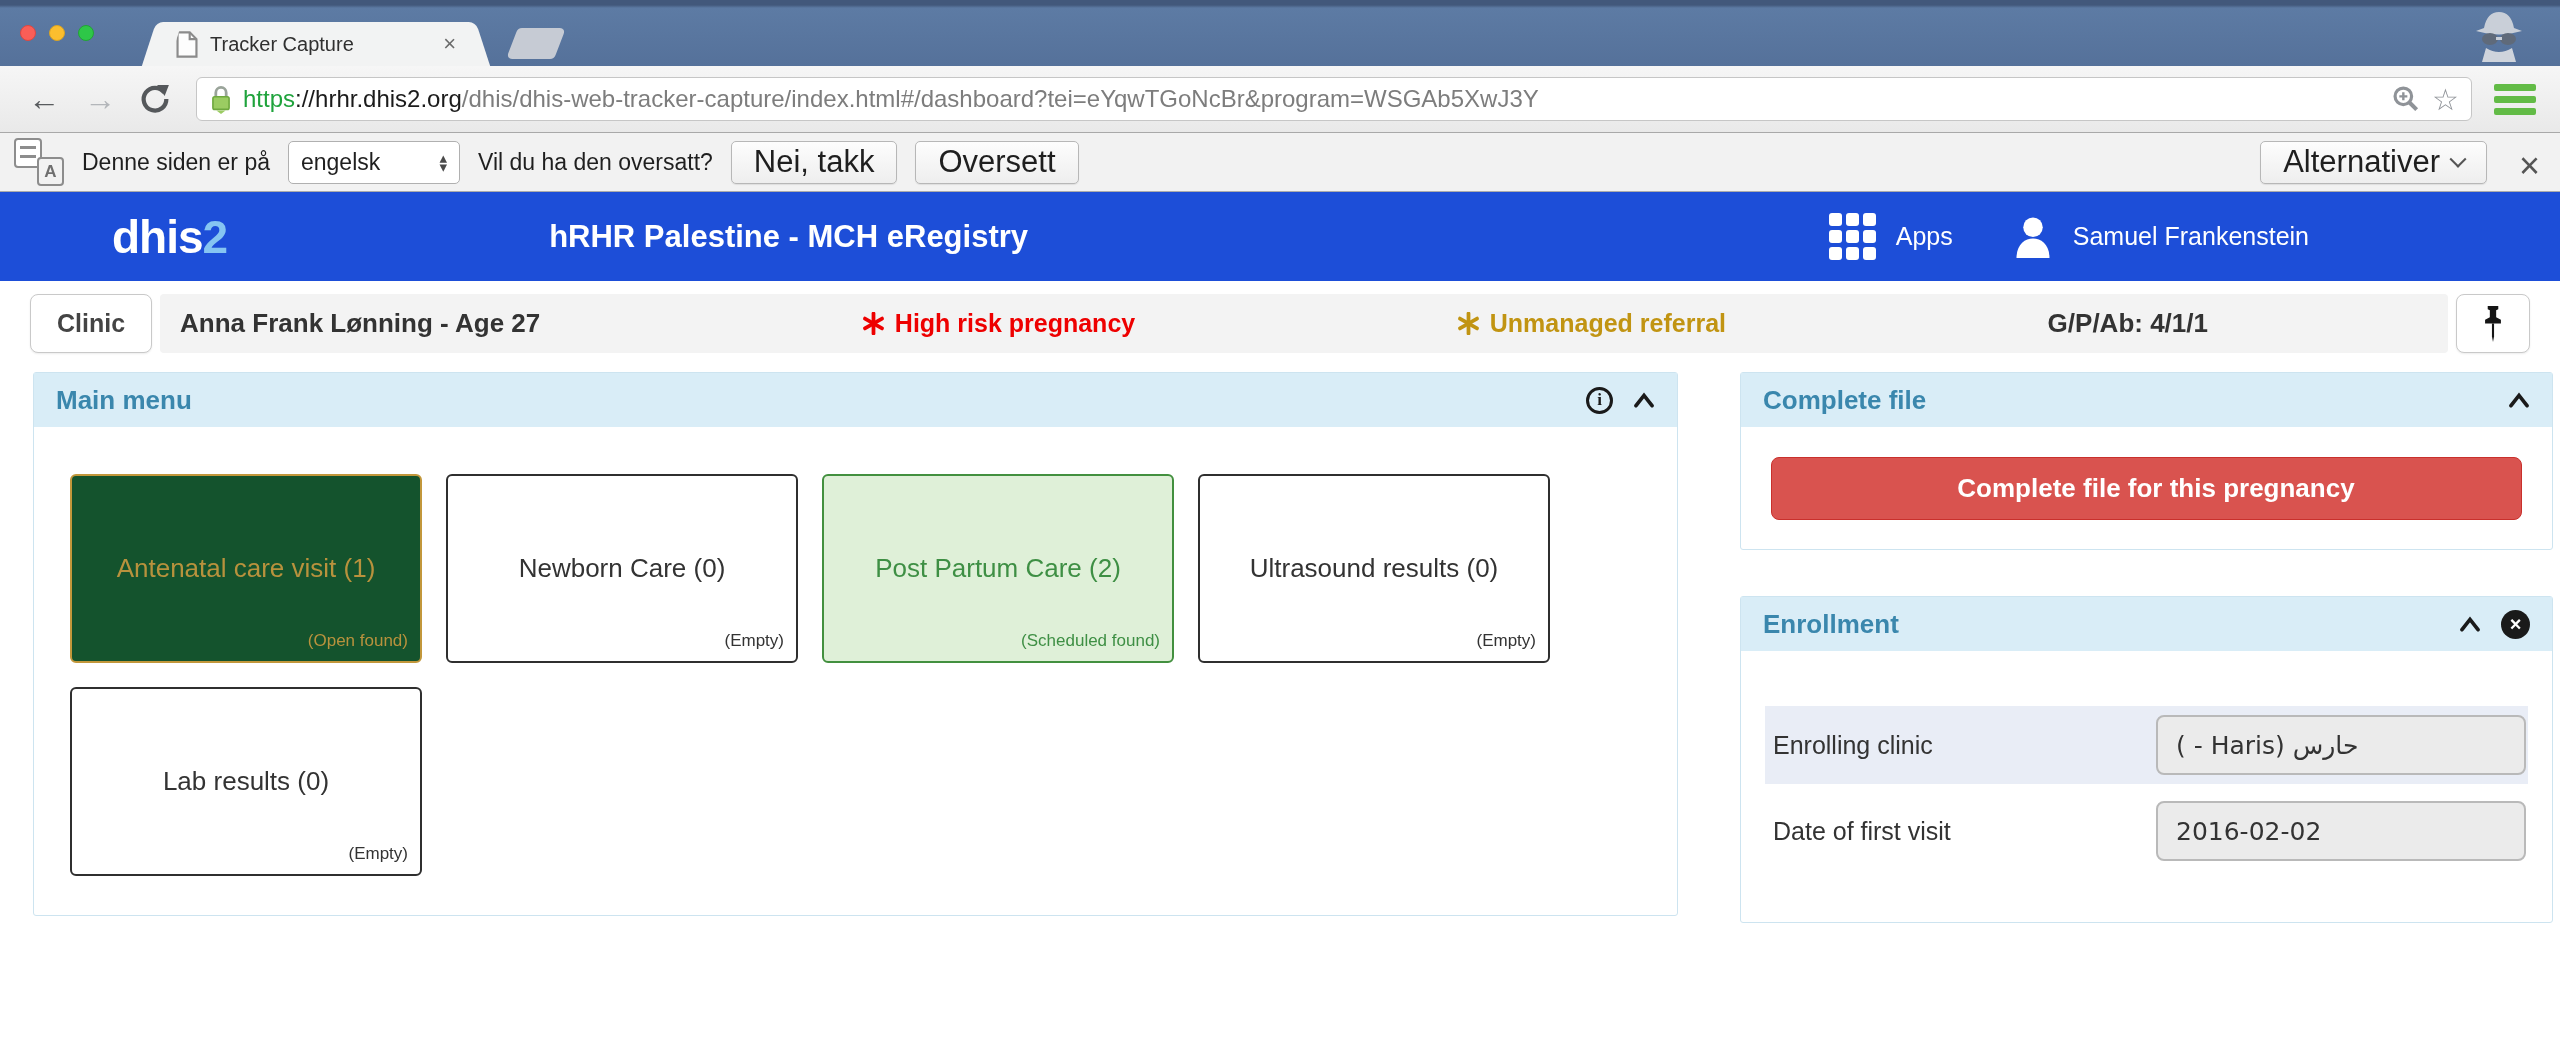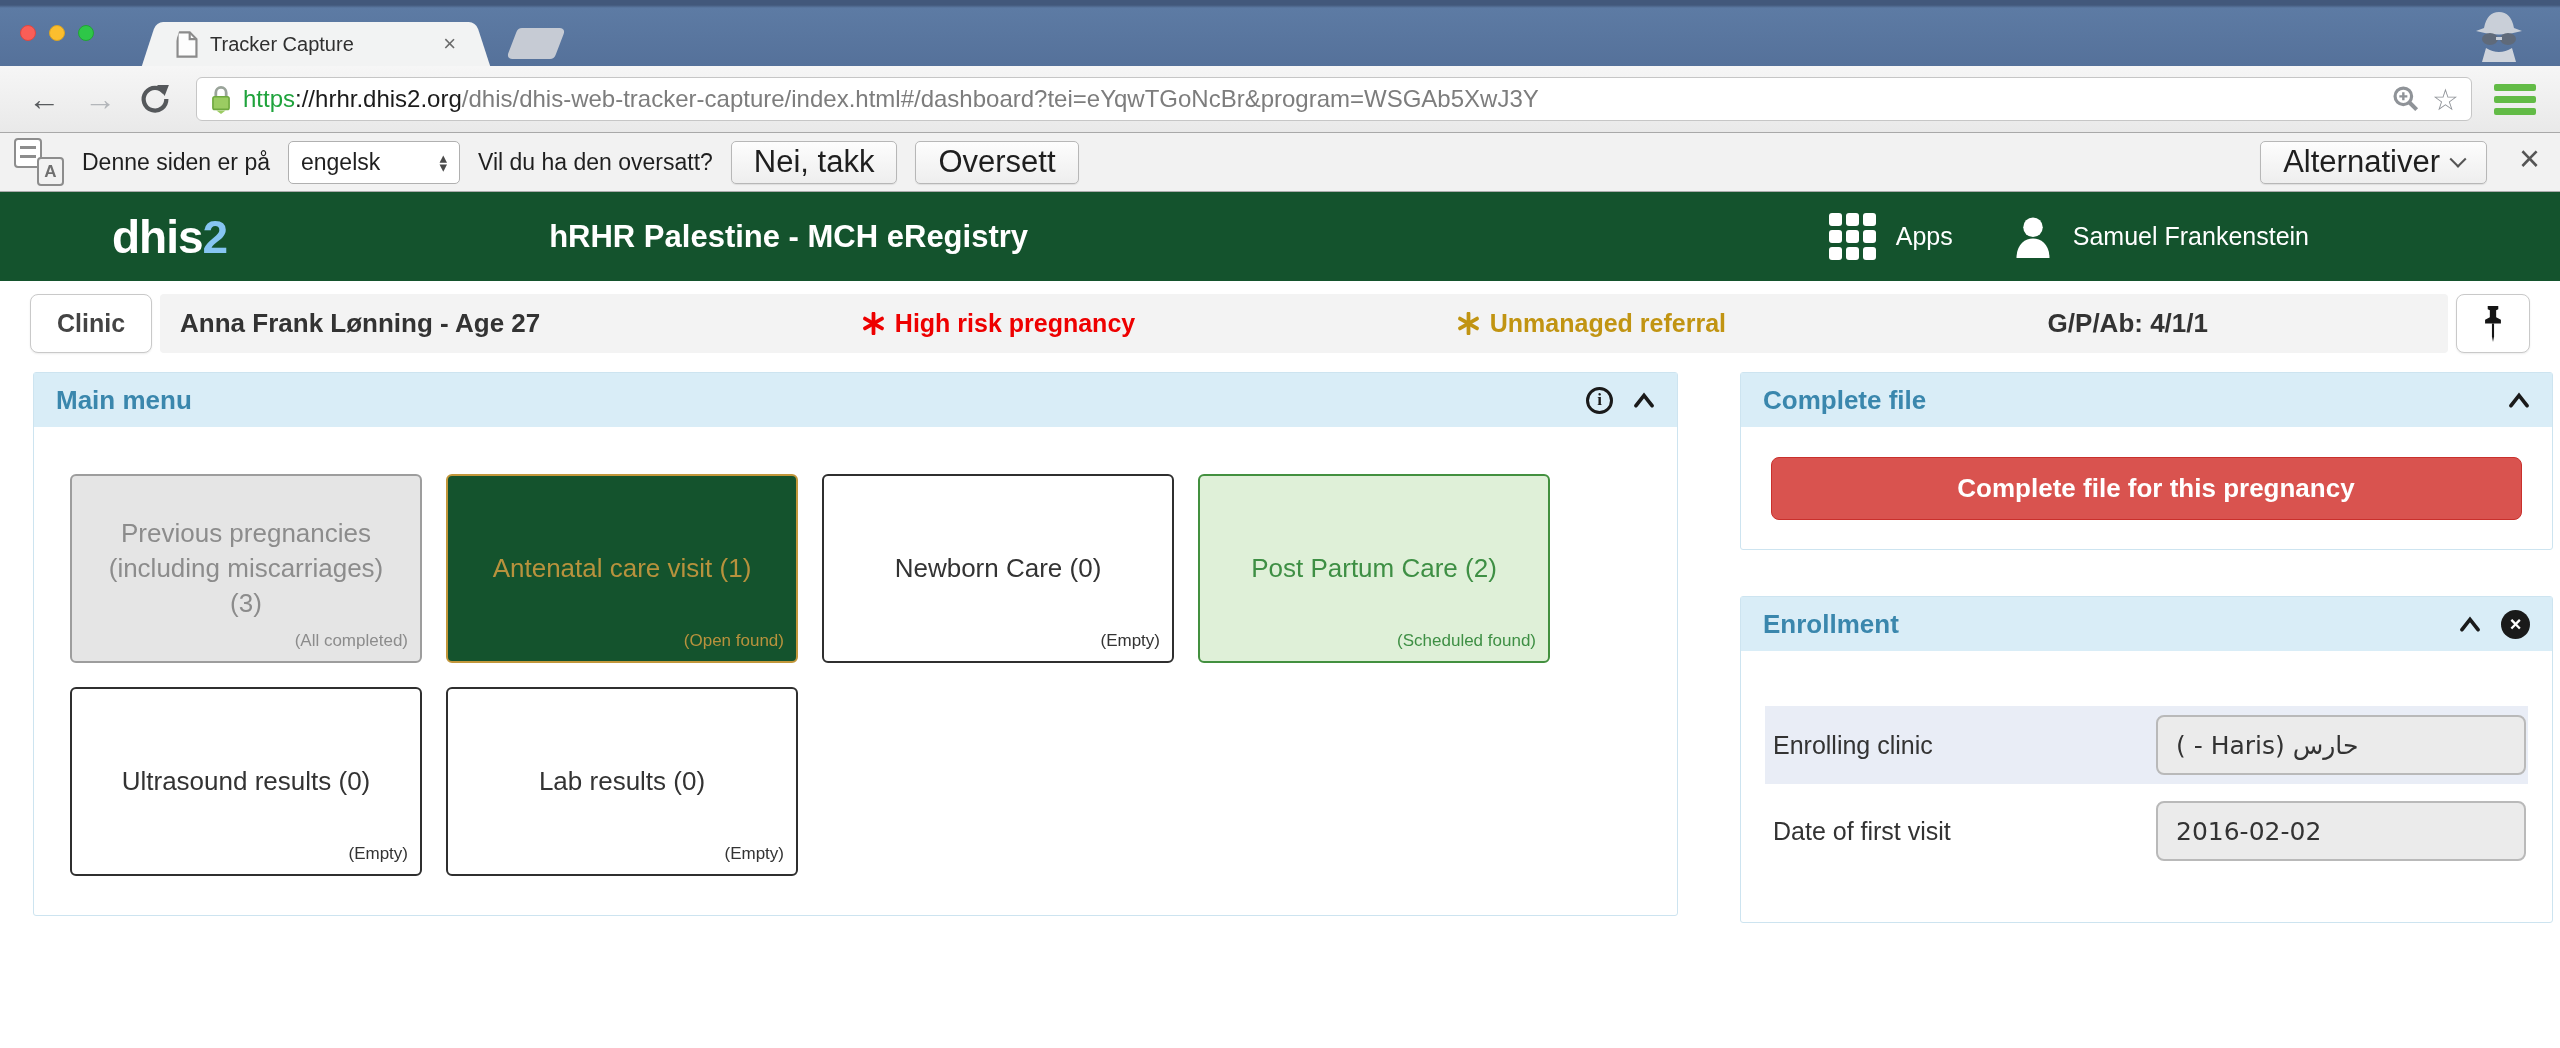--- a/index.html
+++ b/index.html
@@ -39,25 +39,25 @@
   
   .infobar { height:59px; background:#f2f2f2; border-bottom:1px solid #ababab; display:flex; align-items:center; padding:0 14px; gap:18px; font-size:23px; color:#1f1f1f; }
   .t-icon { position:relative; width:50px; height:48px; flex:none; }
   .t-back { position:absolute; left:0; top:0; width:28px; height:30px; background:#fff; border:2px solid #8d8d8d; border-radius:4px; }
   .t-back i { display:block; height:3px; background:#8d8d8d; margin:6px 4px 0 4px; }
   .t-front { position:absolute; right:0; bottom:0; width:27px; height:29px; background:#f2f2f2; border:2px solid #8d8d8d; border-radius:4px; display:flex; align-items:center; justify-content:center; font-weight:bold; font-size:17px; color:#6f6f6f; }
   .lang-select { width:172px; height:43px; background:#fff; border:1px solid #b0b0b0; border-radius:5px; display:flex; align-items:center; padding:0 12px; }
   .lang-select .val { flex:1; }
   .sel-arrows { display:flex; flex-direction:column; line-height:0.62; font-size:15px; color:#4a4a4a; text-align:center; }
   .ibtn { height:43px; padding:0 22px; background:linear-gradient(#fdfdfd,#eeeeee); border:1px solid #b7b7b7; border-radius:5px; font-size:31px; color:#1f1f1f; display:flex; align-items:center; gap:12px; box-shadow:0 1px 1px rgba(0,0,0,.08); }
-  .infobar-right { margin-left:auto; display:flex; align-items:flex-start; gap:26px; }
+  .infobar-right { margin-left:auto; display:flex; align-items:flex-end; gap:26px; }
   .chev-down { width:12px; height:12px; border-right:2.5px solid #555; border-bottom:2.5px solid #555; transform:rotate(45deg) translate(-2px,-2px); }
   .ib-close { font-size:36px; color:#555; line-height:1; padding:0 6px; }
   
-  .appheader { height:89px; background:#14532d; display:flex; align-items:center; color:#fff; }
+  .appheader { height:89px; background:#1d4ed8; display:flex; align-items:center; color:#fff; }
   .logo { margin-left:112px; font-size:46px; font-weight:bold; letter-spacing:-1px; color:#fff; }
   .logo .two { color:#86c5f2; }
   .app-title { margin-left:322px; font-size:31px; font-weight:bold; }
   .header-right { margin-left:auto; margin-right:251px; display:flex; align-items:center; }
   .grid9 { display:grid; grid-template-columns:repeat(3,13px); gap:4px; }
   .grid9 i { width:13px; height:13px; background:#fff; border-radius:3px; }
   .apps-label { font-size:25px; margin-left:20px; }
   .profile { display:flex; align-items:center; margin-left:62px; gap:22px; }
   .user-name { font-size:25px; }
   
@@ -251,24 +251,20 @@
   <div class="panel-header">
     <span class="panel-title">Main menu</span>
     <span class="panel-icons">
       <span class="info-icon">i</span>
       <svg width="22" height="16" viewBox="0 0 18 14">
           <path d="M2 12 L9 3 L16 12" fill="none" stroke="#1a1a1a" stroke-width="3.2" stroke-linecap="round"></path>
         </svg>
     </span>
   </div>
   <div class="cards">
-    <div class="card completed">
-      <span>Previous pregnancies (including miscarriages) (3)</span>
-      <span class="status">(All completed)</span>
-    </div>
     <div class="card open">
       <span>Antenatal care visit (1)</span>
       <span class="status">(Open found)</span>
     </div>
     <div class="card empty">
       <span>Newborn Care (0)</span>
       <span class="status">(Empty)</span>
     </div>
     <div class="card scheduled">
       <span>Post Partum Care (2)</span>

